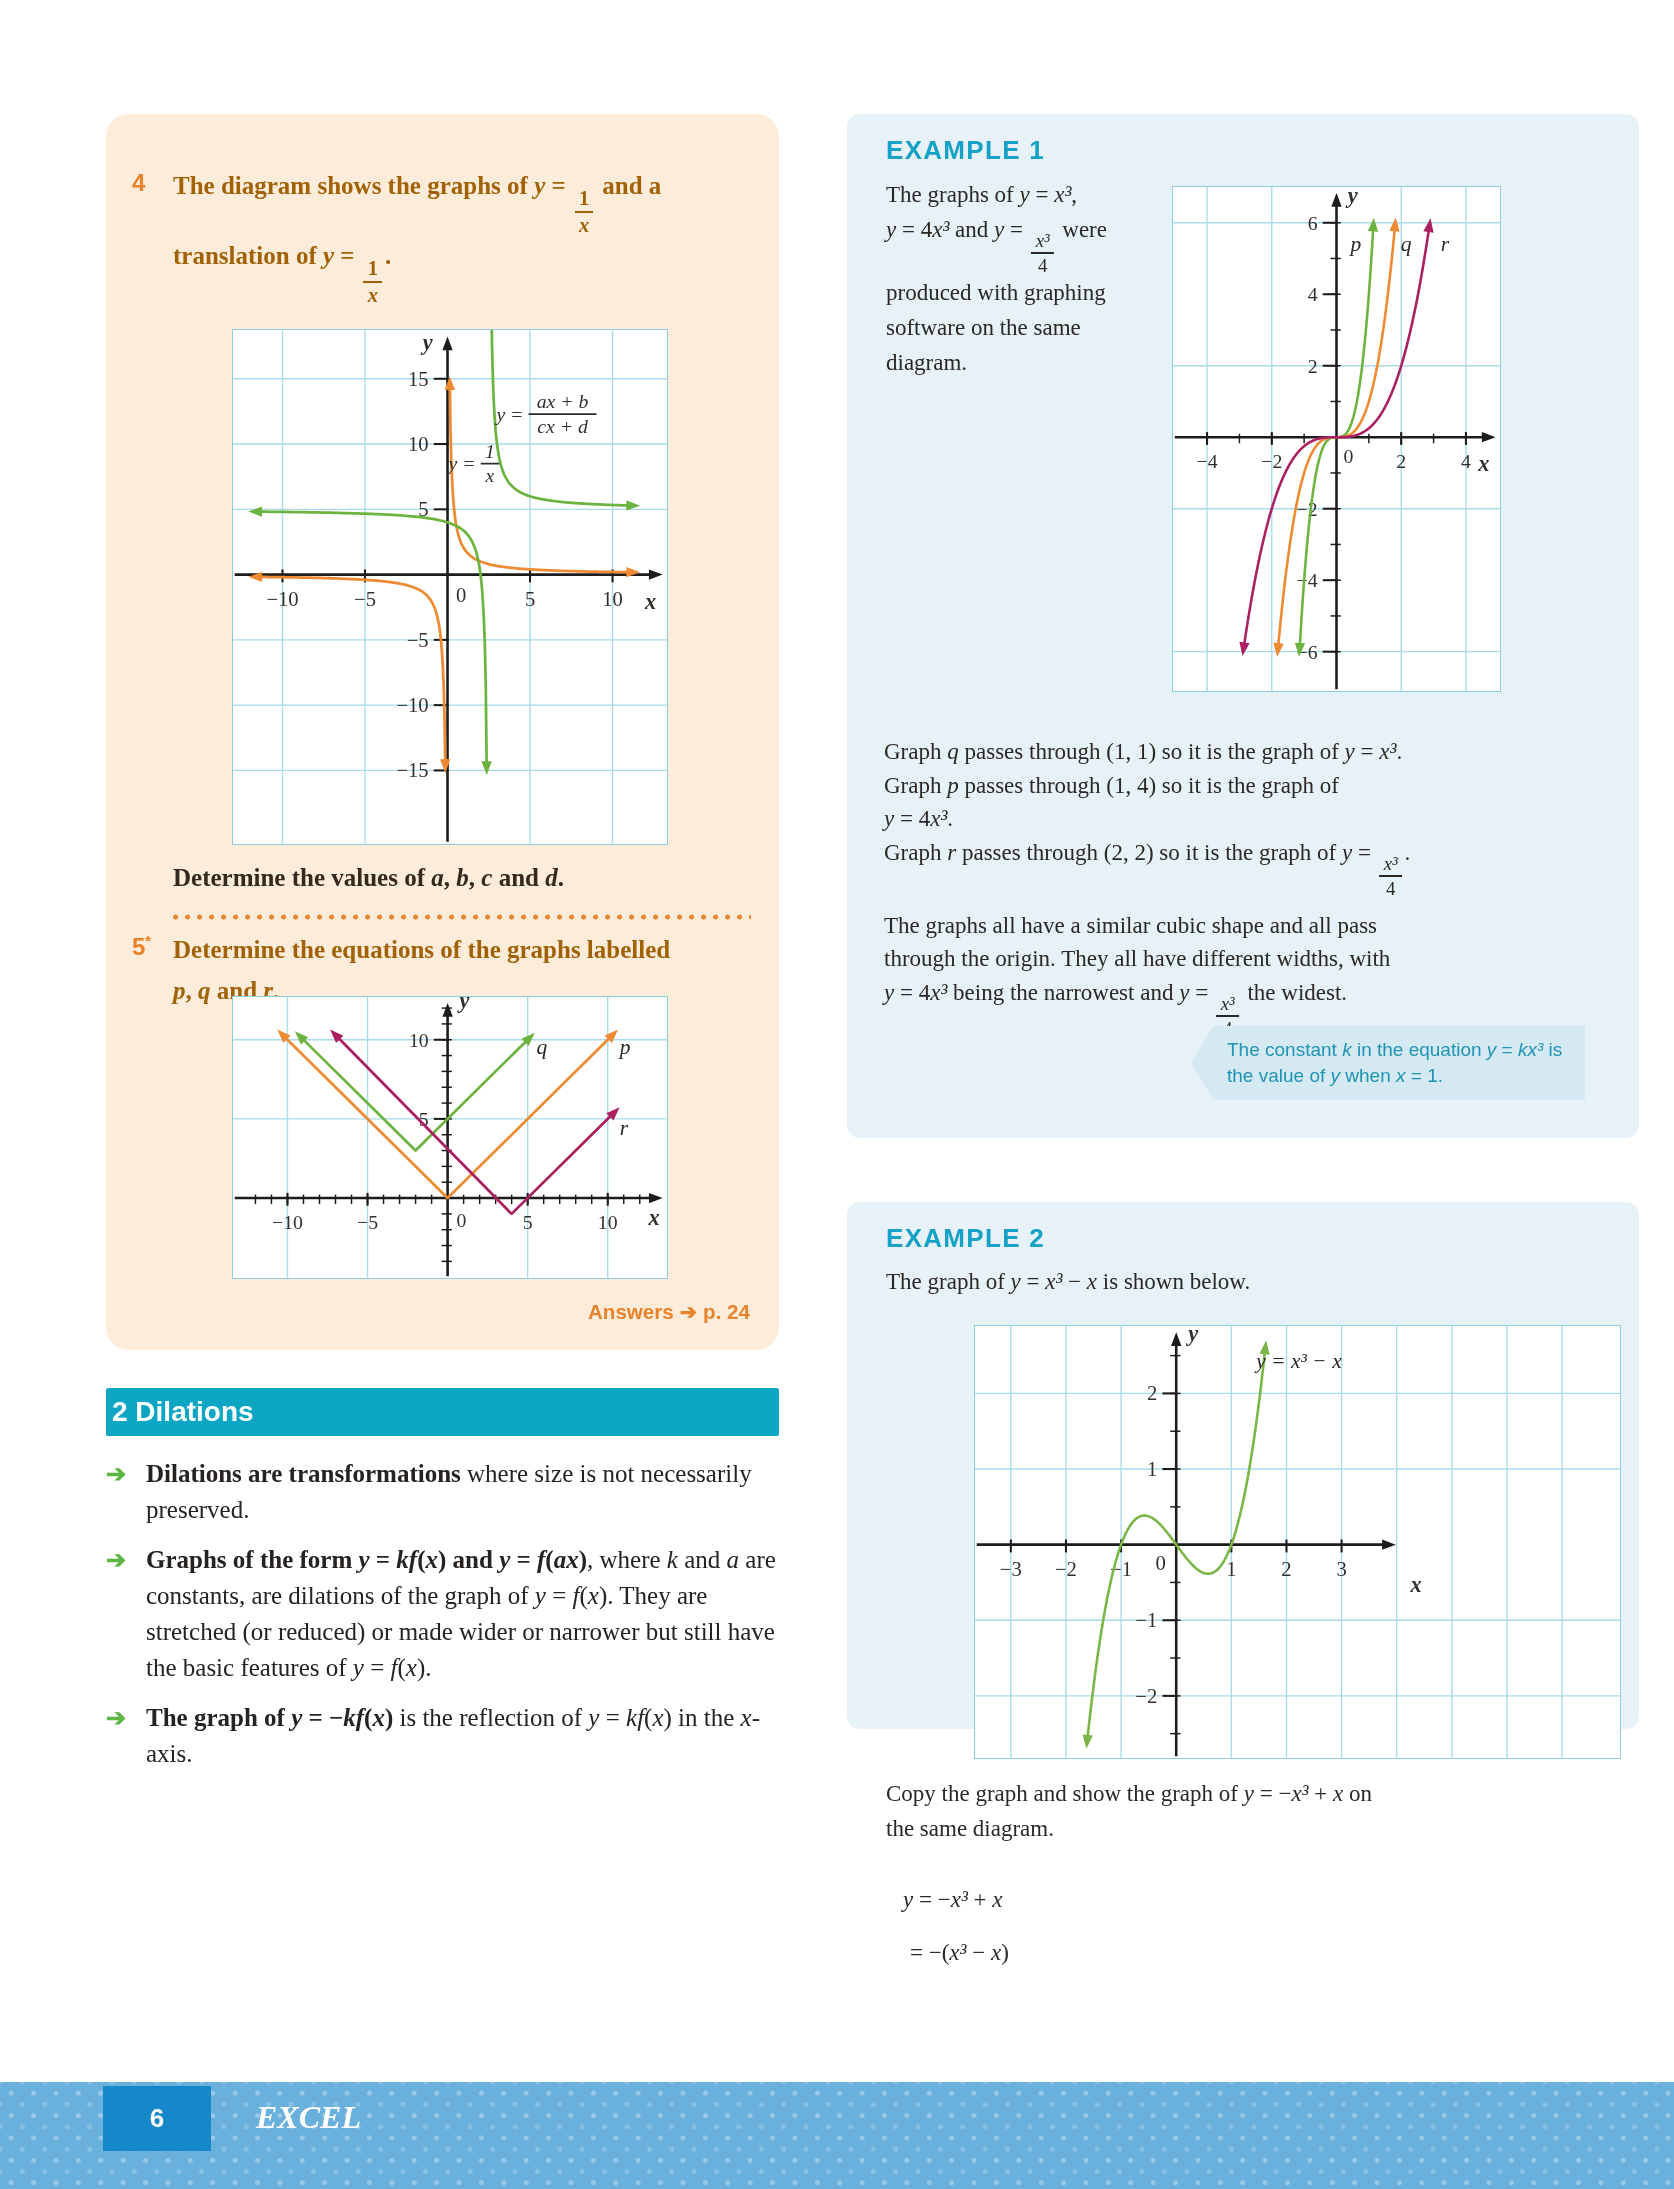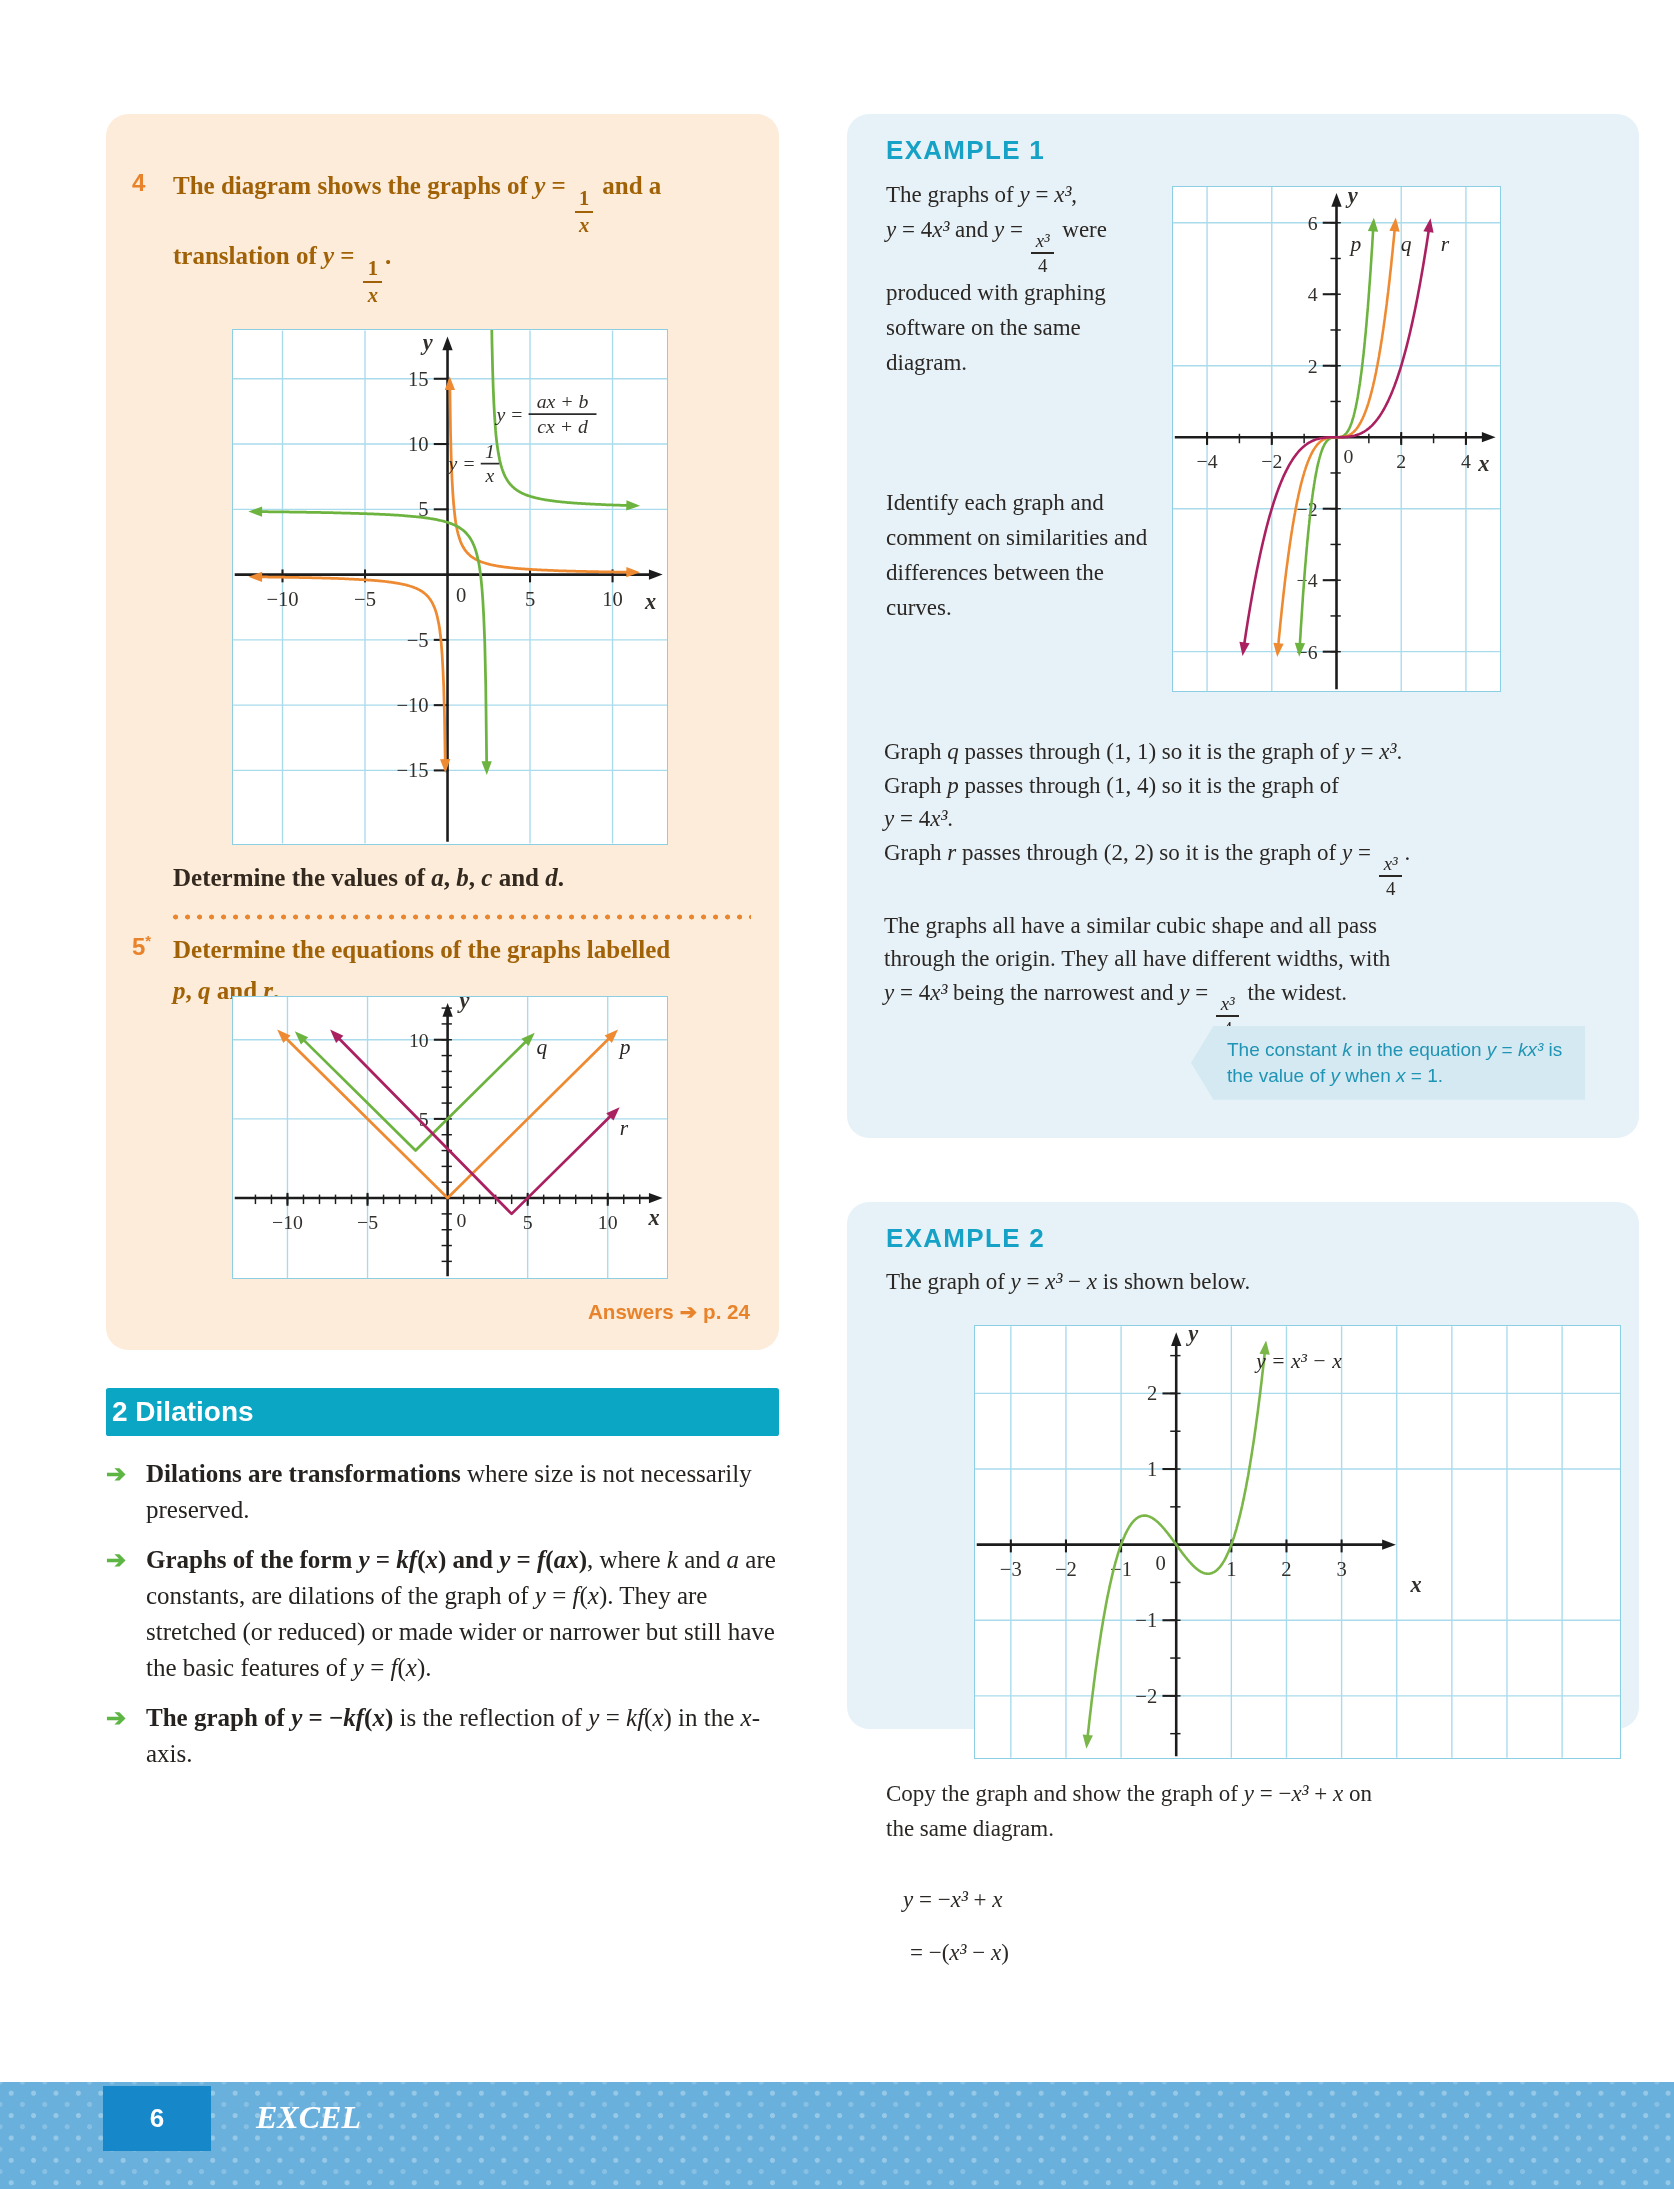--- a/index.html
+++ b/index.html
@@ -34,21 +34,21 @@
   
   .dil-band{position:absolute;left:106px;top:1388px;width:673px;height:48px;background:#0ba6c3;
             border-radius:2.6px;color:#fff;font:bold 28px "Liberation Sans",sans-serif;
             line-height:48px;padding-left:6px;box-sizing:border-box;}
   .dil-bullets{position:absolute;left:106px;top:1456px;width:688px;}
   .bullet{display:flex;margin-bottom:13px;}
   .barrow{color:#5db544;font:bold 24px "Liberation Sans",sans-serif;width:40px;flex:none;line-height:1.5;}
   .btext{font:25px/1.45 "Liberation Serif",serif;color:#262220;}
 
   
-  .ex-panel{position:absolute;background:#e7f2f8;border-radius:22px;}
+  .ex-panel{position:absolute;background:#e7f2f8;border-radius:13px;}
   .ex1{left:847px;top:114px;width:792px;height:1024px;}
   .ex2{left:847px;top:1202px;width:792px;height:527px;}
   .ex-head{position:absolute;left:39px;top:20.6px;margin:0;font:bold 26px "Liberation Sans",sans-serif;
            color:#16a2c6;letter-spacing:1.3px;}
   .ex1-intro{position:absolute;left:39px;top:64px;width:267px;font:23px/1.52 "Liberation Serif",serif;color:#2b2724;}
   .ex1-task{position:absolute;left:39px;top:372px;width:262px;font:23px/1.52 "Liberation Serif",serif;color:#2b2724;}
   .gf3{left:325px;top:72px;}
   .ex1-expl{position:absolute;left:37px;top:621px;width:730px;font:23px/1.46 "Liberation Serif",serif;color:#2b2724;}
   .ex1-expl p{margin:0 0 10.3px 0;}
   .tip{position:absolute;left:344px;top:912px;width:394px;box-sizing:border-box;background:#d4e9f2;
@@ -258,21 +258,20 @@
       <div class="btext"><span class="bold">The graph of </span><span class="bold it">y</span><span class="bold"> = −</span><span class="bold it">kf</span><span class="bold">(</span><span class="bold it">x</span><span class="bold">)</span><span> is the reflection of </span><span class="it">y</span><span> = </span><span class="it">kf</span><span>(</span><span class="it">x</span><span>) in the </span><span class="it">x</span><span>-axis.</span></div>
     </div>
   </div>
 
   <section class="ex-panel ex1">
     <h2 class="ex-head">EXAMPLE 1</h2>
     <div class="ex1-intro"><span>The graphs of </span><span class="it">y</span><span> = </span><span class="it">x³</span><span>,</span><br><span class="it">y</span><span> = 4</span><span class="it">x³</span><span> and </span><span class="it">y</span><span> = </span><span class="frac">
           <span class="num it">x³</span>
           <span class="den">4</span>
         </span><span> were</span><br><span>produced with graphing software on the same diagram.</span></div>
-    <div class="ex1-task"><span>Identify each graph and comment on similarities and differences between the curves.</span></div>
     <div class="graph-frame gf3">
       <div><svg width="327" height="504" viewBox="0 0 380 586">
             <line x1="39.5049504950495" y1="0" x2="39.5049504950495" y2="586" stroke="#a9dbec" stroke-width="1.6"></line>
             <line x1="114.75247524752476" y1="0" x2="114.75247524752476" y2="586" stroke="#a9dbec" stroke-width="1.6"></line>
             <line x1="265.2475247524753" y1="0" x2="265.2475247524753" y2="586" stroke="#a9dbec" stroke-width="1.6"></line>
             <line x1="340.49504950495054" y1="0" x2="340.49504950495054" y2="586" stroke="#a9dbec" stroke-width="1.6"></line>
             <line x1="0" y1="540.2836879432624" x2="380" y2="540.2836879432624" stroke="#a9dbec" stroke-width="1.6"></line>
             <line x1="0" y1="374.04255319148933" x2="380" y2="374.04255319148933" stroke="#a9dbec" stroke-width="1.6"></line>
             <line x1="0" y1="207.80141843971631" x2="380" y2="207.80141843971631" stroke="#a9dbec" stroke-width="1.6"></line>
             <line x1="0" y1="41.5602836879433" x2="380" y2="41.5602836879433" stroke="#a9dbec" stroke-width="1.6"></line>

